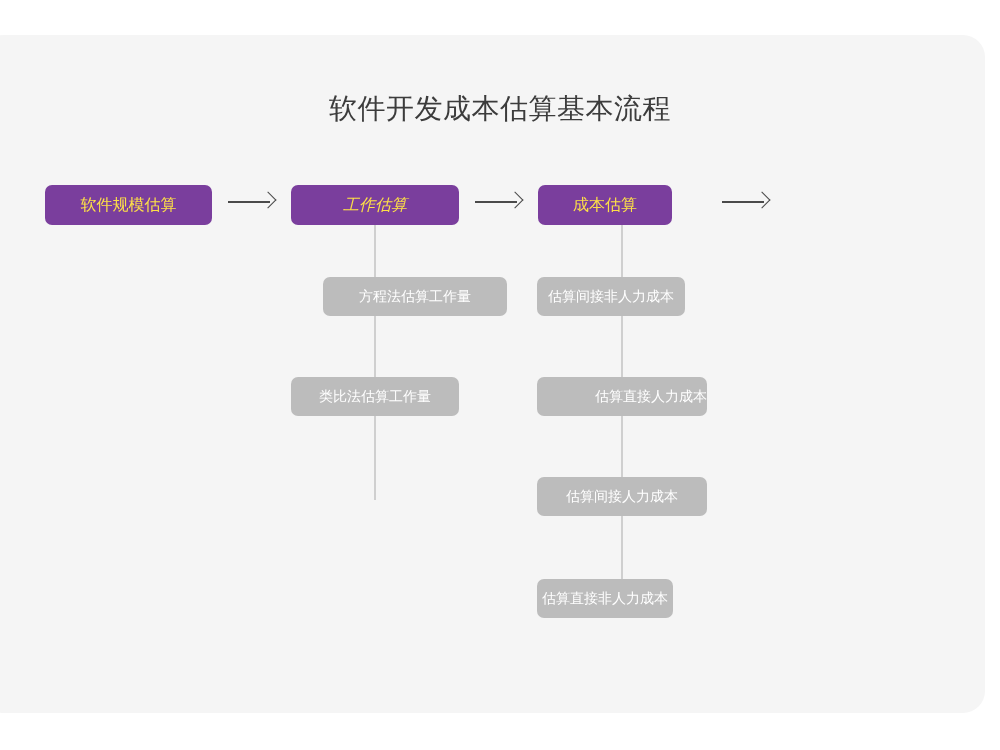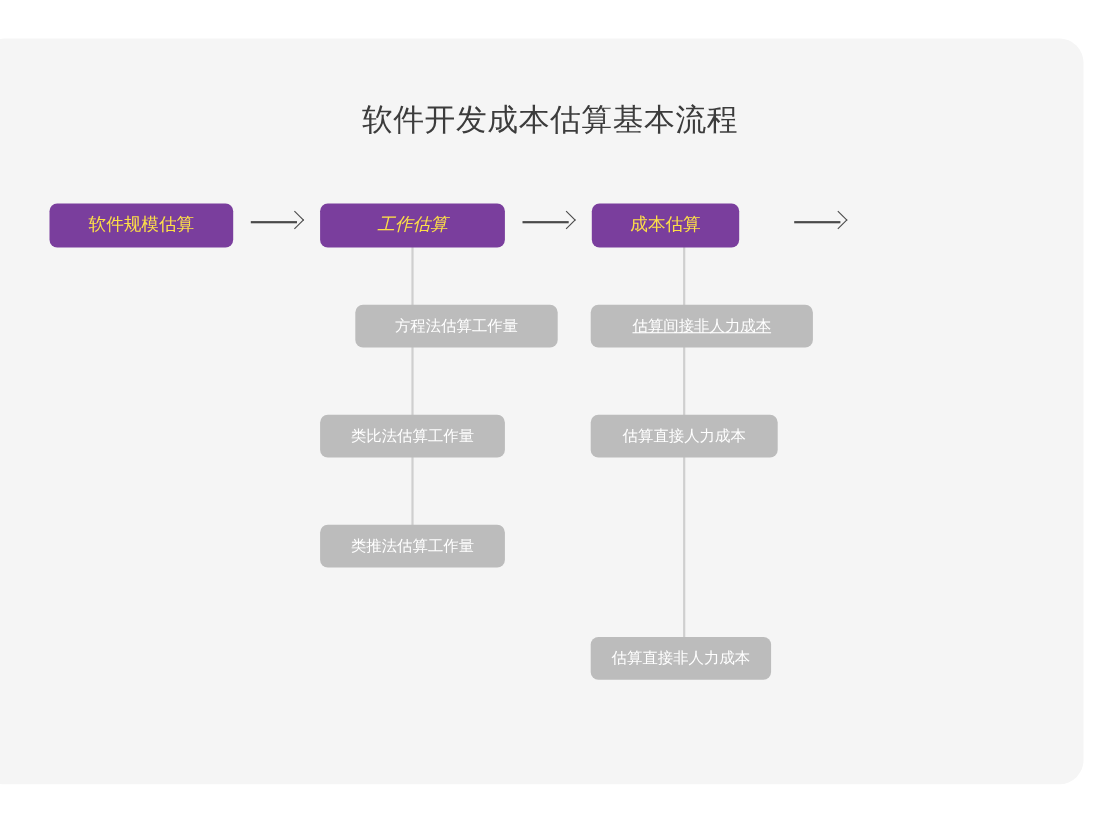--- a/index.html
+++ b/index.html
@@ -139,22 +139,22 @@
   <div class="flow-arrow" style="left:720px;">
     <span class="arrow-shaft"></span>
     <span class="arrow-head"></span>
   </div>
 
 
   <div class="node-secondary" style="left:291px; top:277px; width:184px;margin-left:32px;">方程法估算工作量</div>
 
   <div class="node-secondary" style="left:291px; top:377px; width:168px;">类比法估算工作量</div>
 
-  <div class="node-secondary" style="left:291px; top:477px; width:168px;">类推法估算工作量</div>
 
-  <div class="node-secondary" style="left:537px; top:277px; width:202px;text-decoration:underline;">估算间接非人力成本</div>
+  <div class="node-secondary" style="left:537px; top:277px; width:148px;">估算间接非人力成本</div>
 
-  <div class="node-secondary" style="left:537px; top:377px; width:170px;">估算直接人力成本</div>
+  <div class="node-secondary" style="left:537px; top:377px; width:170px;text-align:right;">估算直接人力成本</div>
 
+  <div class="node-secondary" style="left:537px; top:477px; width:170px;">估算间接人力成本</div>
 
-  <div class="node-secondary" style="left:537px; top:579px; width:164px;">估算直接非人力成本</div>
+  <div class="node-secondary" style="left:537px; top:579px; width:136px;">估算直接非人力成本</div>
 
 </div>
 
 </body></html>

